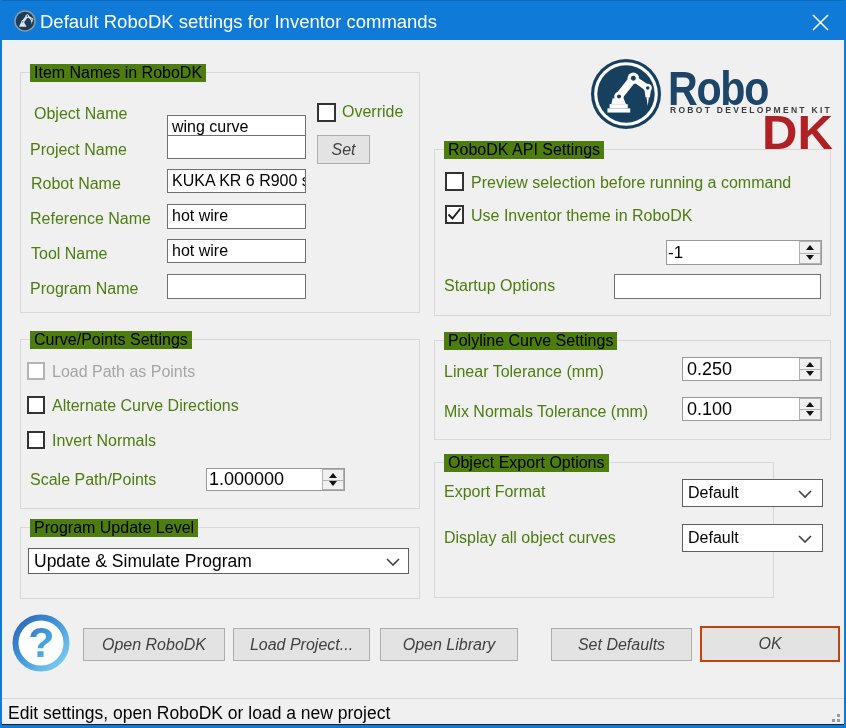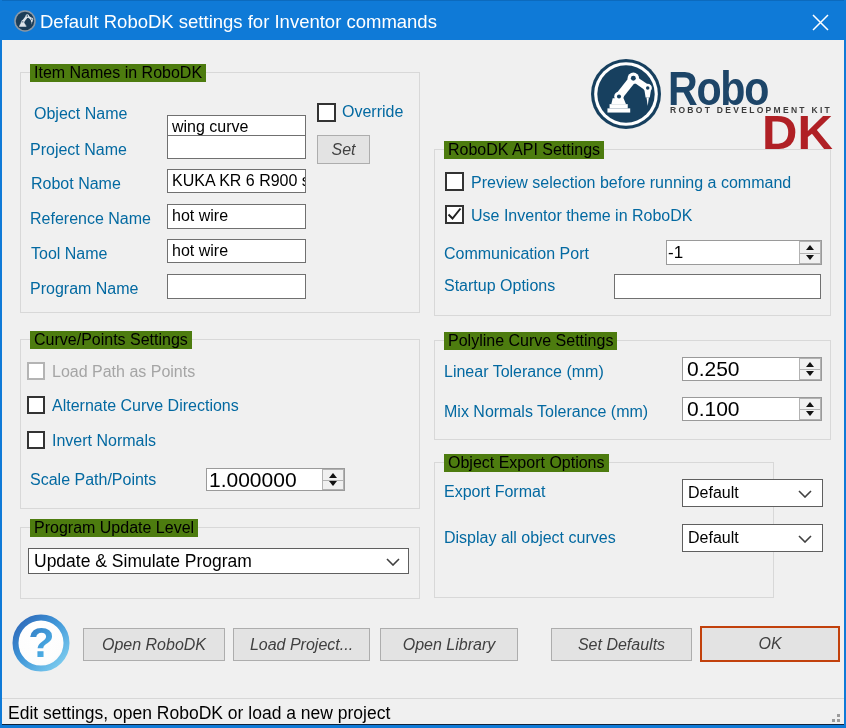--- a/index.html
+++ b/index.html
@@ -7,24 +7,24 @@
 body { font-family:"Liberation Sans", sans-serif; }
 #win { position:relative; width:846px; height:728px; background:#f0f0f0; }
 #bleft { position:absolute; left:0; top:0; width:2px; height:728px; background:#0f7ad7; z-index:50; }
 #bright { position:absolute; left:844px; top:0; width:2px; height:728px; background:#0f7ad7; z-index:50; }
 #titlebar { position:absolute; left:0; top:0; width:846px; height:40px; background:#0f7ad7; border-top:1px solid #0c6abd; }
 #title { position:absolute; left:40px; top:0; height:40px; line-height:43px; color:#fff; font-size:18.5px; }
 #icon { position:absolute; left:14px; top:10px; }
 #closex { position:absolute; left:812px; top:14px; }
 .grp { position:absolute; border:1px solid #d8d8d8; }
 .gtitle { position:absolute; top:-9px; font-size:16px; color:#000; background:#4d7c0f; padding:0 4px; white-space:nowrap; }
-.lbl { position:absolute; font-size:16px; color:#0369a1; white-space:nowrap; }
+.lbl { position:absolute; font-size:16px; color:#4d7c0f; white-space:nowrap; }
 .inp { position:absolute; background:#fff; border:1px solid #707070; font-size:16px; color:#000; line-height:22px; padding-left:4px; white-space:nowrap; overflow:hidden; }
 .cb { position:absolute; width:19px; height:19px; background:#fff; border:2px solid #333; }
-.spin { position:absolute; background:#fff; border:1px solid #9a9a9a; font-size:21px; color:#000; padding-left:4px; white-space:nowrap; overflow:hidden; }
+.spin { position:absolute; background:#fff; border:1px solid #9a9a9a; font-size:18px; color:#000; padding-left:4px; white-space:nowrap; overflow:hidden; }
 .spinbtn { position:absolute; right:0px; top:0px; bottom:0px; width:22px; background:#f0f0f0; border:1px solid #b2b2b2; }
 .sup,.sdn { position:absolute; left:50%; width:0; height:0; transform:translateX(-50%); }
 .sup { border-left:4.5px solid transparent; border-right:4.5px solid transparent; border-bottom:5.5px solid #111; top:3px; }
 .sdn { border-left:4.5px solid transparent; border-right:4.5px solid transparent; border-top:5.5px solid #111; bottom:3px; }
 .smid { position:absolute; left:0; right:0; height:1px; background:#b2b2b2; top:50%; }
 .cmb { position:absolute; background:#fff; border:1px solid #5f5f5f; font-size:16px; color:#000; padding-left:5px; white-space:nowrap; overflow:hidden; }
 .btn { position:absolute; background:#e3e3e3; border:1px solid #adadad; font-size:16px; color:#404040; text-align:center;font-style:italic; }
 #statusbar { position:absolute; left:0; top:698px; width:846px; height:26px; background:#f0f0f0; border-top:1px solid #d7d7d7; }
 #statustext { position:absolute; left:8px; top:4px; font-size:17.5px; color:#000; }
 #botline { position:absolute; left:0; top:723.5px; width:846px; height:1.5px; background:#10233c; }
@@ -140,21 +140,20 @@
     <span class="gtitle" style="left:9px;">RoboDK API Settings</span>
   </div>
   <div class="cb" style="left:445px; top:172px;"></div>
   <div class="lbl" style="left:471px; top:174px;">Preview selection before running a command</div>
   <div class="cb" style="left:445px; top:205px;">
     <svg width="15" height="15" viewBox="0 0 15 15">
         <path d="M1.5 7.5 L5.5 11.5 L13.5 1.5" stroke="#222" stroke-width="2" fill="none"></path>
       </svg>
   </div>
   <div class="lbl" style="left:471px; top:207px;">Use Inventor theme in RoboDK</div>
-  <div class="lbl" style="left:444px; top:245px;">Communication Port</div>
   <div class="spin" style="left:666px; top:240px; width:156px; height:25px; line-height:23px; padding-left:1px; font-size:17px;">-1
     <div class="spinbtn">
       <div class="sup"></div>
       <div class="smid"></div>
       <div class="sdn"></div>
     </div>
   </div>
   <div class="lbl" style="left:444px; top:277px;">Startup Options</div>
   <div class="inp" style="left:614px; top:274px; width:207px; height:25px;"></div>
 

